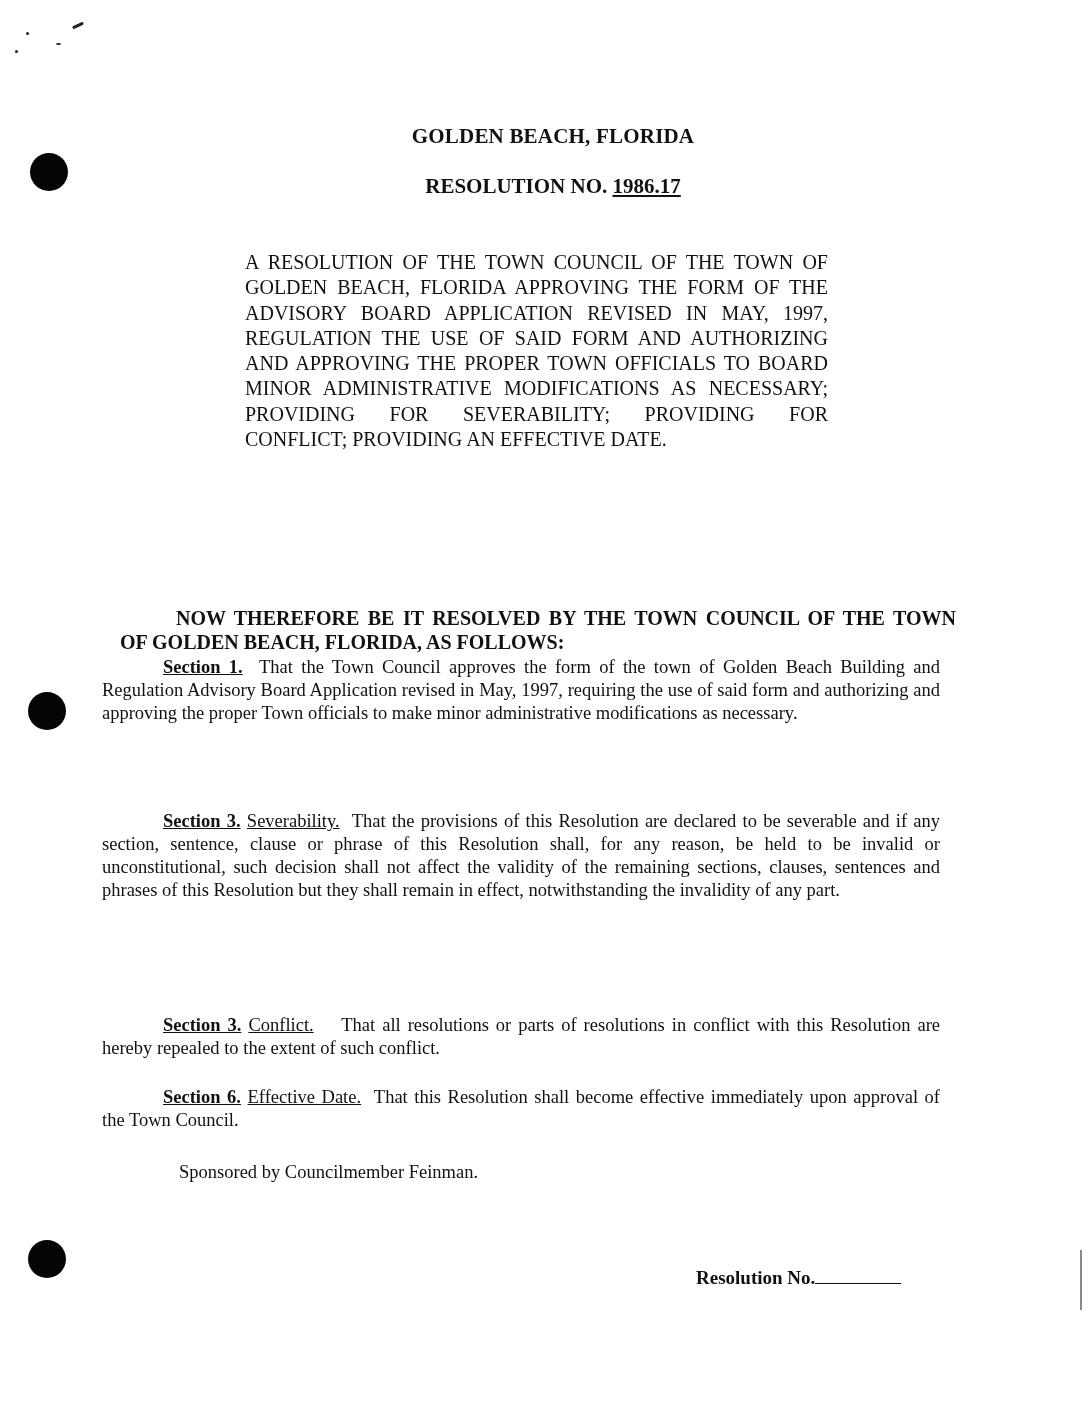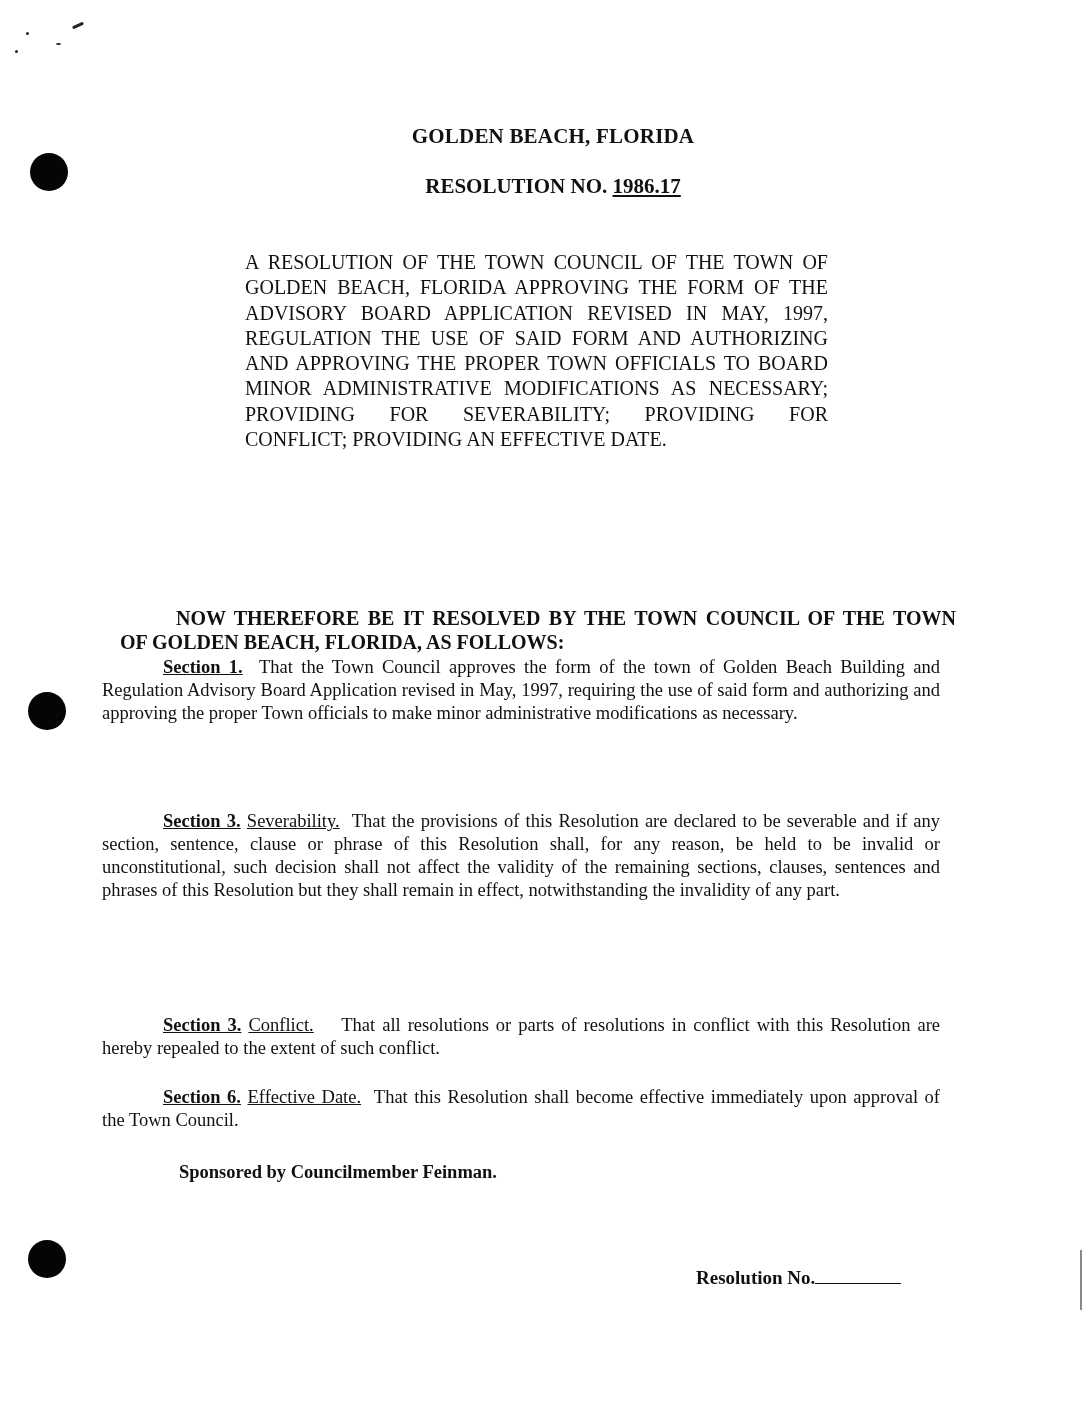--- a/index.html
+++ b/index.html
@@ -28,21 +28,21 @@
   .section {
     position: absolute; left: 102px; width: 838px;
     font-size: 18.5px; line-height: 23px; text-align: justify;
   }
   .section .label { font-weight: bold; text-decoration: underline; margin-left: 61px; }
   .section .title { text-decoration: underline; }
   .s1 { top: 656px; }
   .s2 { top: 810px; }
   .s3 { top: 986px; margin-top: 28px; }
   .s4 { top: 1086px; }
-  .sponsor { position: absolute; left: 179px; top: 1162px; font-weight: bold; font-size: 18.5px; }
+  .sponsor { position: absolute; left: 179px; top: 1162px; font-weight: normal; font-size: 18.5px; }
   .footer { position: absolute; left: 696px; top: 1267px; font-weight: bold; font-size: 19px; }
   .footer .blank { display: inline-block; width: 86px; border-bottom: 1.5px solid #111; height: 16px; vertical-align: baseline; }
 </style>
 </head>
 <body>
 
 <div class="hole" style="left:30px; top:153px;"></div>
 <div class="hole" style="left:28px; top:692px;"></div>
 <div class="hole" style="left:28px; top:1240px;"></div>
 <div class="speck" style="left:72px; top:24px; width:12px; height:3px; transform:rotate(-25deg); border-radius:2px;"></div>

